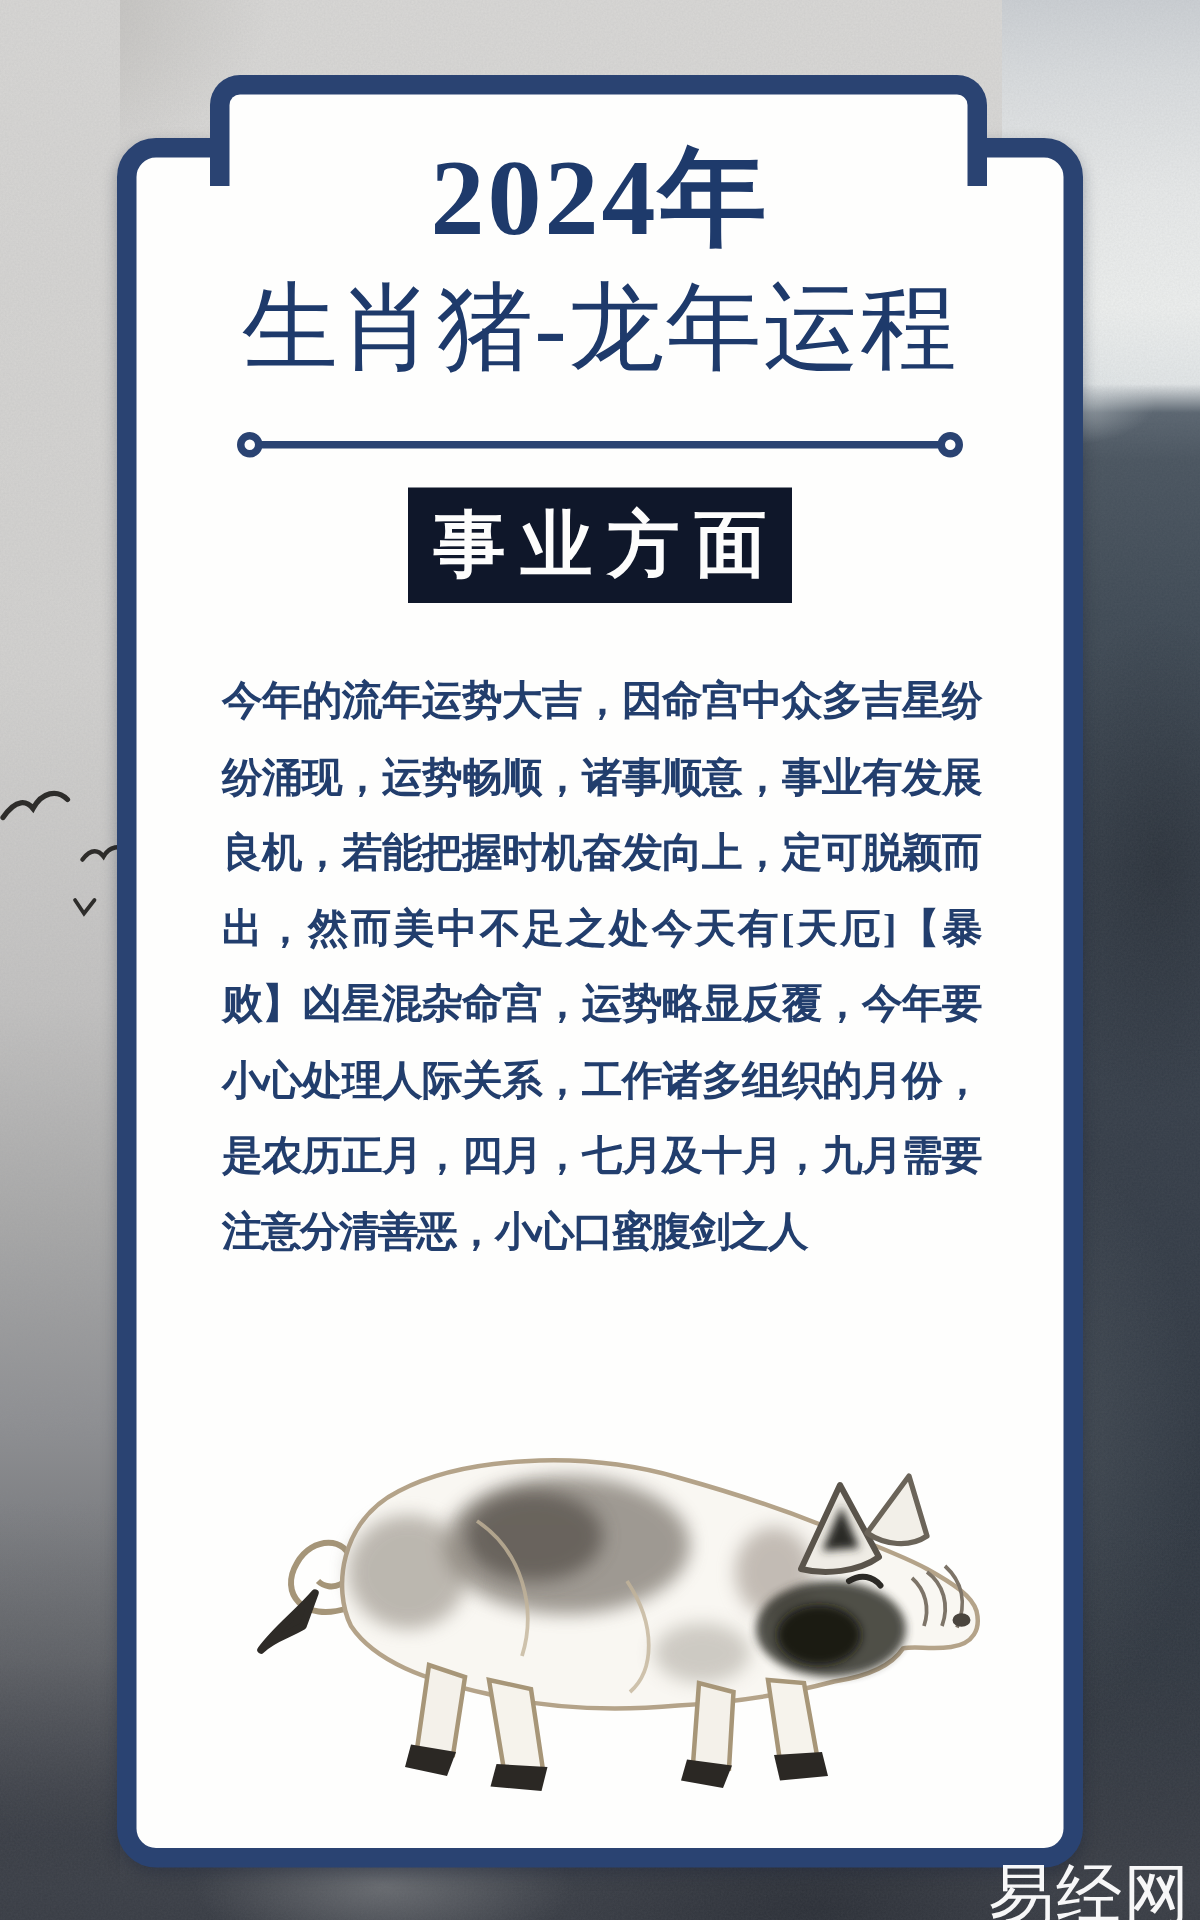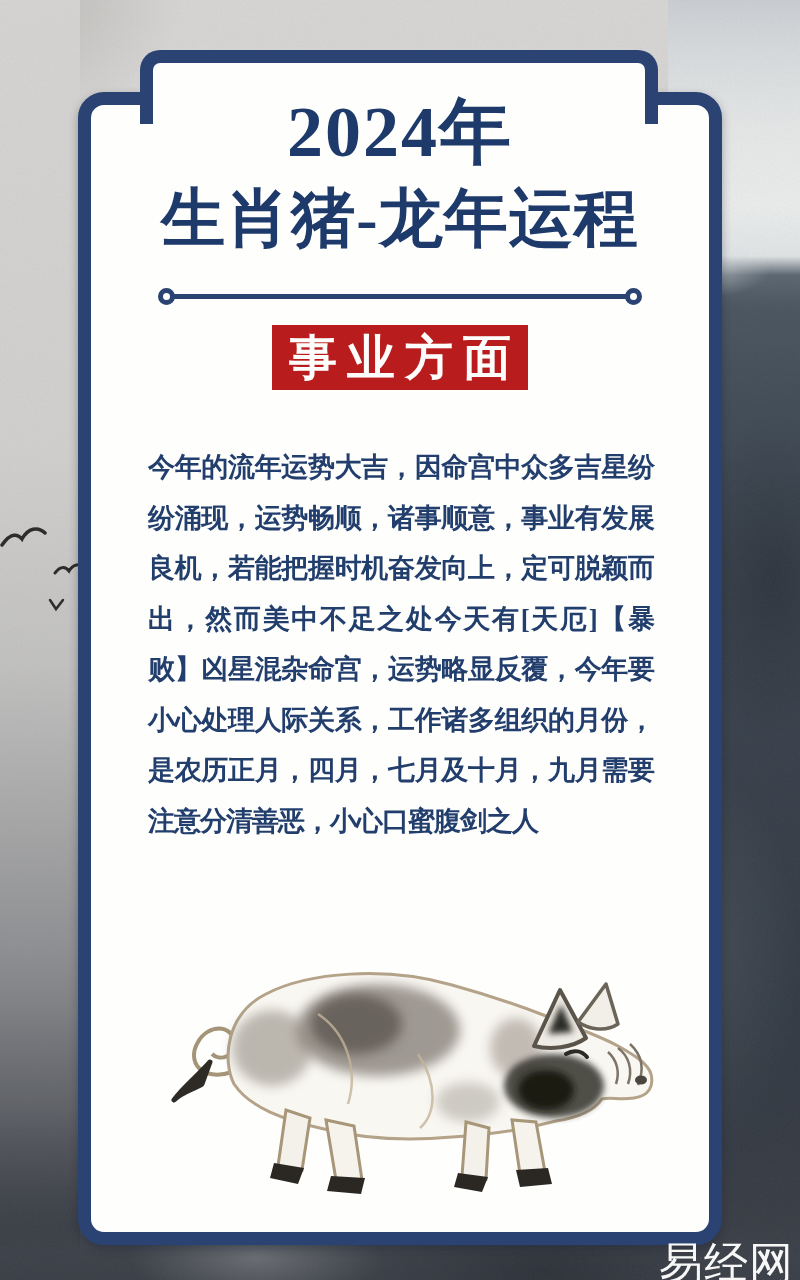--- a/index.html
+++ b/index.html
@@ -43,28 +43,28 @@
     box-sizing:border-box;background:#fefefd;border:13px solid #2a4372;
     border-radius:26px;box-shadow:0 4px 10px rgba(20,30,50,.35);}
   .card-tab{position:absolute;left:140px;top:50px;width:518px;height:74px;z-index:11;
     box-sizing:border-box;background:#fefefd;border:13px solid #2a4372;border-bottom:none;
     border-radius:20px 20px 0 0;}
 
   
   .title-year{position:absolute;left:0;right:0;top:96px;z-index:12;text-align:center;
     font-size:72px;font-weight:bold;color:#1e3a6b;letter-spacing:2px;line-height:1;}
   .title-zodiac{position:absolute;left:0;right:0;top:182px;z-index:12;text-align:center;
-    font-size:64px;font-weight:bold;color:#1e3a6b;letter-spacing:1px;line-height:1.15;}
+    font-size:64px;font-weight:normal;color:#1e3a6b;letter-spacing:1px;line-height:1.15;}
   .divider{position:absolute;left:158px;top:288px;width:484px;height:16px;z-index:12;
     display:flex;align-items:center;}
   .divider .ring{width:7px;height:7px;border:5px solid #2a4372;border-radius:50%;
     background:#fefefd;flex:0 0 auto;}
   .divider .bar{flex:1;height:5px;background:#2a4372;margin:0 -1px;}
-  .badge{position:absolute;left:272px;top:325px;width:256px;height:65px;z-index:12;
-    background:#b91c1c;display:flex;align-items:center;justify-content:center;}
+  .badge{position:absolute;left:272px;top:325px;width:256px;height:77px;z-index:12;
+    background:#0f172a;display:flex;align-items:center;justify-content:center;}
   .badge span{color:#fdfdfc;font-size:48px;font-weight:bold;letter-spacing:10px;
     margin-right:-10px;line-height:1;}
   .body-text{position:absolute;left:148px;top:442px;width:506px;z-index:12;
     font-size:27px;line-height:50.5px;font-weight:bold;color:#223e6d;
     letter-spacing:-1px;text-align:justify;text-justify:inter-ideograph;}
   .pig{position:absolute;left:168px;top:952px;width:490px;height:245px;z-index:12;}
   .watermark{position:absolute;right:6px;top:1234px;z-index:20;
     font-family:"Liberation Sans","DejaVu Sans",sans-serif;
     font-size:44px;color:rgba(255,255,255,.96);letter-spacing:1px;}
 </style>

